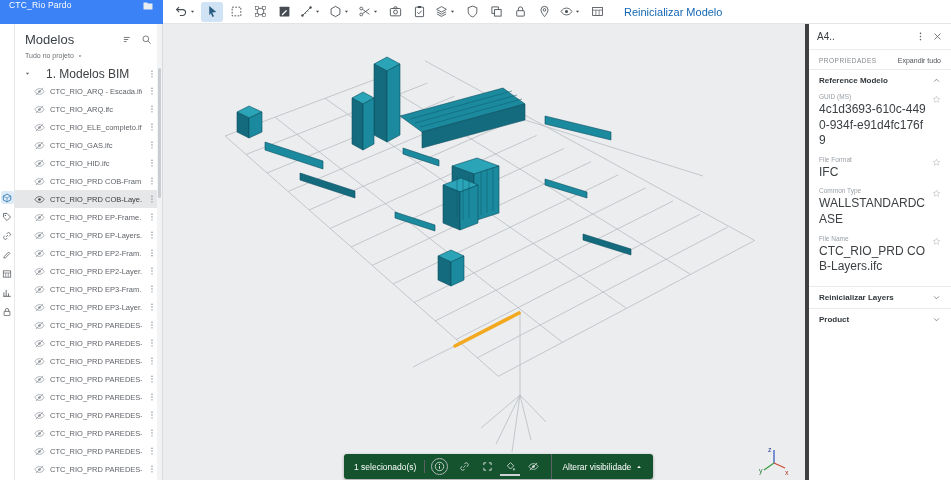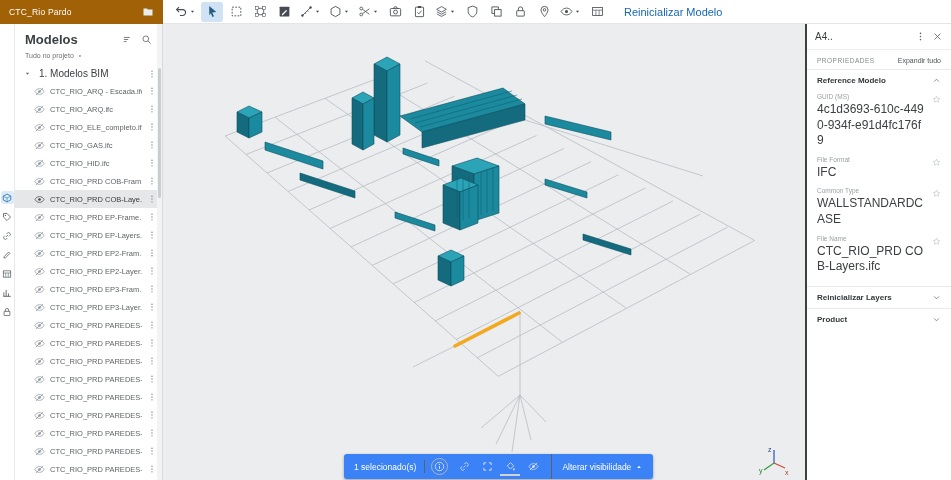--- a/index.html
+++ b/index.html
@@ -3,76 +3,76 @@
 <meta charset="utf-8">
 <style>
   *{margin:0;padding:0;box-sizing:border-box}
   html,body{width:951px;height:480px;overflow:hidden;background:#fff;font-family:"Liberation Sans",sans-serif}
   button{font-family:inherit;background:none;border:none;cursor:pointer}
   .ic{display:inline-flex;flex:none}
   .ic svg{width:100%;height:100%;display:block}
 
   
   .topbar{position:absolute;top:0;left:0;width:951px;height:24px;background:#fff;border-bottom:1px solid #e3e5e7;display:flex;align-items:center;z-index:10}
-  .title-box{width:163px;height:24px;background:#a16207;color:#fff;display:flex;align-items:center;padding:0 9px;flex:none}
+  .title-box{width:163px;height:24px;background:#3b82f6;color:#fff;display:flex;align-items:flex-start;padding:0 9px;flex:none}
   .title-box .title{flex:1;font-size:8.5px;letter-spacing:.2px;white-space:nowrap;overflow:hidden}
   .folder-ic{width:12px;height:12px;color:#e8edf0}
   .tools{display:flex;align-items:center;padding-left:9px;gap:2px}
   .tool{height:20px;min-width:22px;padding:0 3px;display:flex;align-items:center;justify-content:center;color:#454b50;border-radius:3px}
   .tool.active{background:#cfe3f4;color:#275b80}
   .t-ic{width:13px;height:13px}
   .tool .caret{width:7px;height:7px;margin-left:1px}
   .reset-link{margin-left:16px;font-size:11px;color:#1467b3;text-decoration:none;cursor:pointer;white-space:nowrap}
 
   
   .left-rail{position:absolute;top:24px;left:0;width:15px;height:456px;background:#fff;border-right:1px solid #e6e8ea;display:flex;flex-direction:column;align-items:center;padding-top:167px;gap:6px}
   .rail-btn{width:13px;height:13px;display:flex;align-items:center;justify-content:center;color:#3c444b;border-radius:2px}
   .rail-btn.active{color:#1766a6;background:#dcebf7}
   .rail-ic{width:10px;height:10px}
 
   
   .models-panel{position:absolute;top:24px;left:15px;width:148px;height:456px;background:#fff;border-right:1px solid #d8dbde;display:flex;flex-direction:column}
   .mp-head{display:flex;align-items:center;justify-content:space-between;padding:8px 10px 2px 10px}
-  .mp-head h2{font-size:13px;font-weight:700;color:#3a3f44}
+  .mp-head h2{font-size:13px;font-weight:400;color:#3a3f44}
   .mp-icons{display:flex;gap:8px;align-items:center}
   .mp-ic{width:11px;height:11px;color:#5f6368;cursor:pointer}
   .mp-scope{display:flex;align-items:center;gap:3px;padding:3px 10px 6px;font-size:7px;color:#6b7075;cursor:pointer}
   .scope-caret{width:6px;height:6px;color:#6b7075}
   .tree{flex:1;overflow:hidden}
-  .group-row{display:flex;align-items:center;gap:8px;height:17px;padding:0 5px 0 9px;font-size:10px;color:#3c4043;cursor:pointer}
+  .group-row{display:flex;align-items:center;gap:15px;height:17px;padding:0 5px 0 9px;font-size:12px;color:#3c4043;cursor:pointer}
   .g-caret{width:7px;height:7px;color:#5f6368}
   .g-label{flex:1;white-space:nowrap;overflow:hidden}
   .kebab{width:10px;height:10px;color:#80868b;cursor:pointer}
   .model-row{display:flex;align-items:center;gap:5px;height:18px;padding:0 5px 0 19px;font-size:7.5px;color:#5f6368;cursor:pointer}
   .model-row.selected{background:#e5e7e9;color:#3c4043}
   .model-row.selected .eye{color:#3c4043}
   .eye{width:11px;height:11px;color:#8d939a}
   .row-label{flex:1;white-space:nowrap;overflow:hidden}
   .mp-scrollbar{position:absolute;right:0;top:0;bottom:0;width:5px;background:#f2f3f4}
   .mp-scrollbar .thumb{position:absolute;top:44px;left:1px;width:3px;height:130px;background:#c9ccd0;border-radius:2px}
 
   
   .viewport{position:absolute;top:24px;left:163px;width:642px;height:456px;background:#ebedef;overflow:hidden}
   .scene{position:absolute;left:0;top:0;width:642px;height:456px}
   .gizmo{position:absolute;right:14px;bottom:2px;width:34px;height:34px;cursor:pointer}
   .gz{font-size:7px;font-family:"Liberation Sans",sans-serif}
 
   
-  .bottom-toolbar{position:absolute;left:181px;bottom:1px;height:25px;background:#3b82f6;border-radius:3px;display:flex;align-items:center;padding-left:10px;color:#fff;font-size:8.5px;box-shadow:0 1px 3px rgba(0,0,0,.35)}
+  .bottom-toolbar{position:absolute;left:181px;bottom:1px;height:25px;background:#14532d;border-radius:3px;display:flex;align-items:center;padding-left:10px;color:#fff;font-size:8.5px;box-shadow:0 1px 3px rgba(0,0,0,.35)}
   .sel-count{margin-right:8px;white-space:nowrap}
   .v-sep{width:1px;height:13px;background:#5c6166;margin-right:6px}
   .bt-wrap{width:20px;height:20px;display:flex;align-items:center;justify-content:center;margin-right:3px;color:#e8eaed;cursor:pointer}
   .bt-wrap.ring{border:1px solid #aeb4b8;border-radius:50%;width:17px;height:17px;margin-right:6px}
   .bt-wrap.underline{border-bottom:2px solid #d0d3d5;height:18px;padding-top:2px}
   .bt-ic{width:11px;height:11px}
   .vis-btn{display:flex;align-items:center;gap:4px;border-left:1px solid #5c6166;color:#fff;font-size:8.5px;height:25px;padding:0 10px;margin-left:5px}
   .vis-caret{width:8px;height:8px;color:#fff}
 
   
-  .right-panel{position:absolute;top:24px;right:0;width:146px;height:456px;background:#fff;border-left:2px solid #404040}
+  .right-panel{position:absolute;top:24px;right:0;width:146px;height:456px;background:#fff;border-left:4px solid #404040}
   .rp-head{display:flex;align-items:center;height:26px;padding:0 8px;gap:6px;border-bottom:1px solid #ededee}
   .rp-title{flex:1;font-size:10px;color:#3c4043;white-space:nowrap;overflow:hidden}
   .rp-ic{width:11px;height:11px;color:#5f6368;cursor:pointer}
   .rp-tabs{display:flex;align-items:center;justify-content:space-between;padding:7px 10px 5px}
   .rp-tab{font-size:6.5px;letter-spacing:.5px;color:#85898d;cursor:pointer}
   .rp-expand{font-size:7px;color:#4d5156;cursor:pointer;text-decoration:none}
   .sec-head{display:flex;align-items:center;justify-content:space-between;padding:6px 10px;border-top:1px solid #e9eaeb;font-size:8px;font-weight:bold;color:#33383c;cursor:pointer}
   .sec-ic{width:9px;height:9px;color:#5f6368}
   .props{padding:2px 10px 4px}
   .prop{position:relative;padding-right:14px;margin-bottom:7px}

